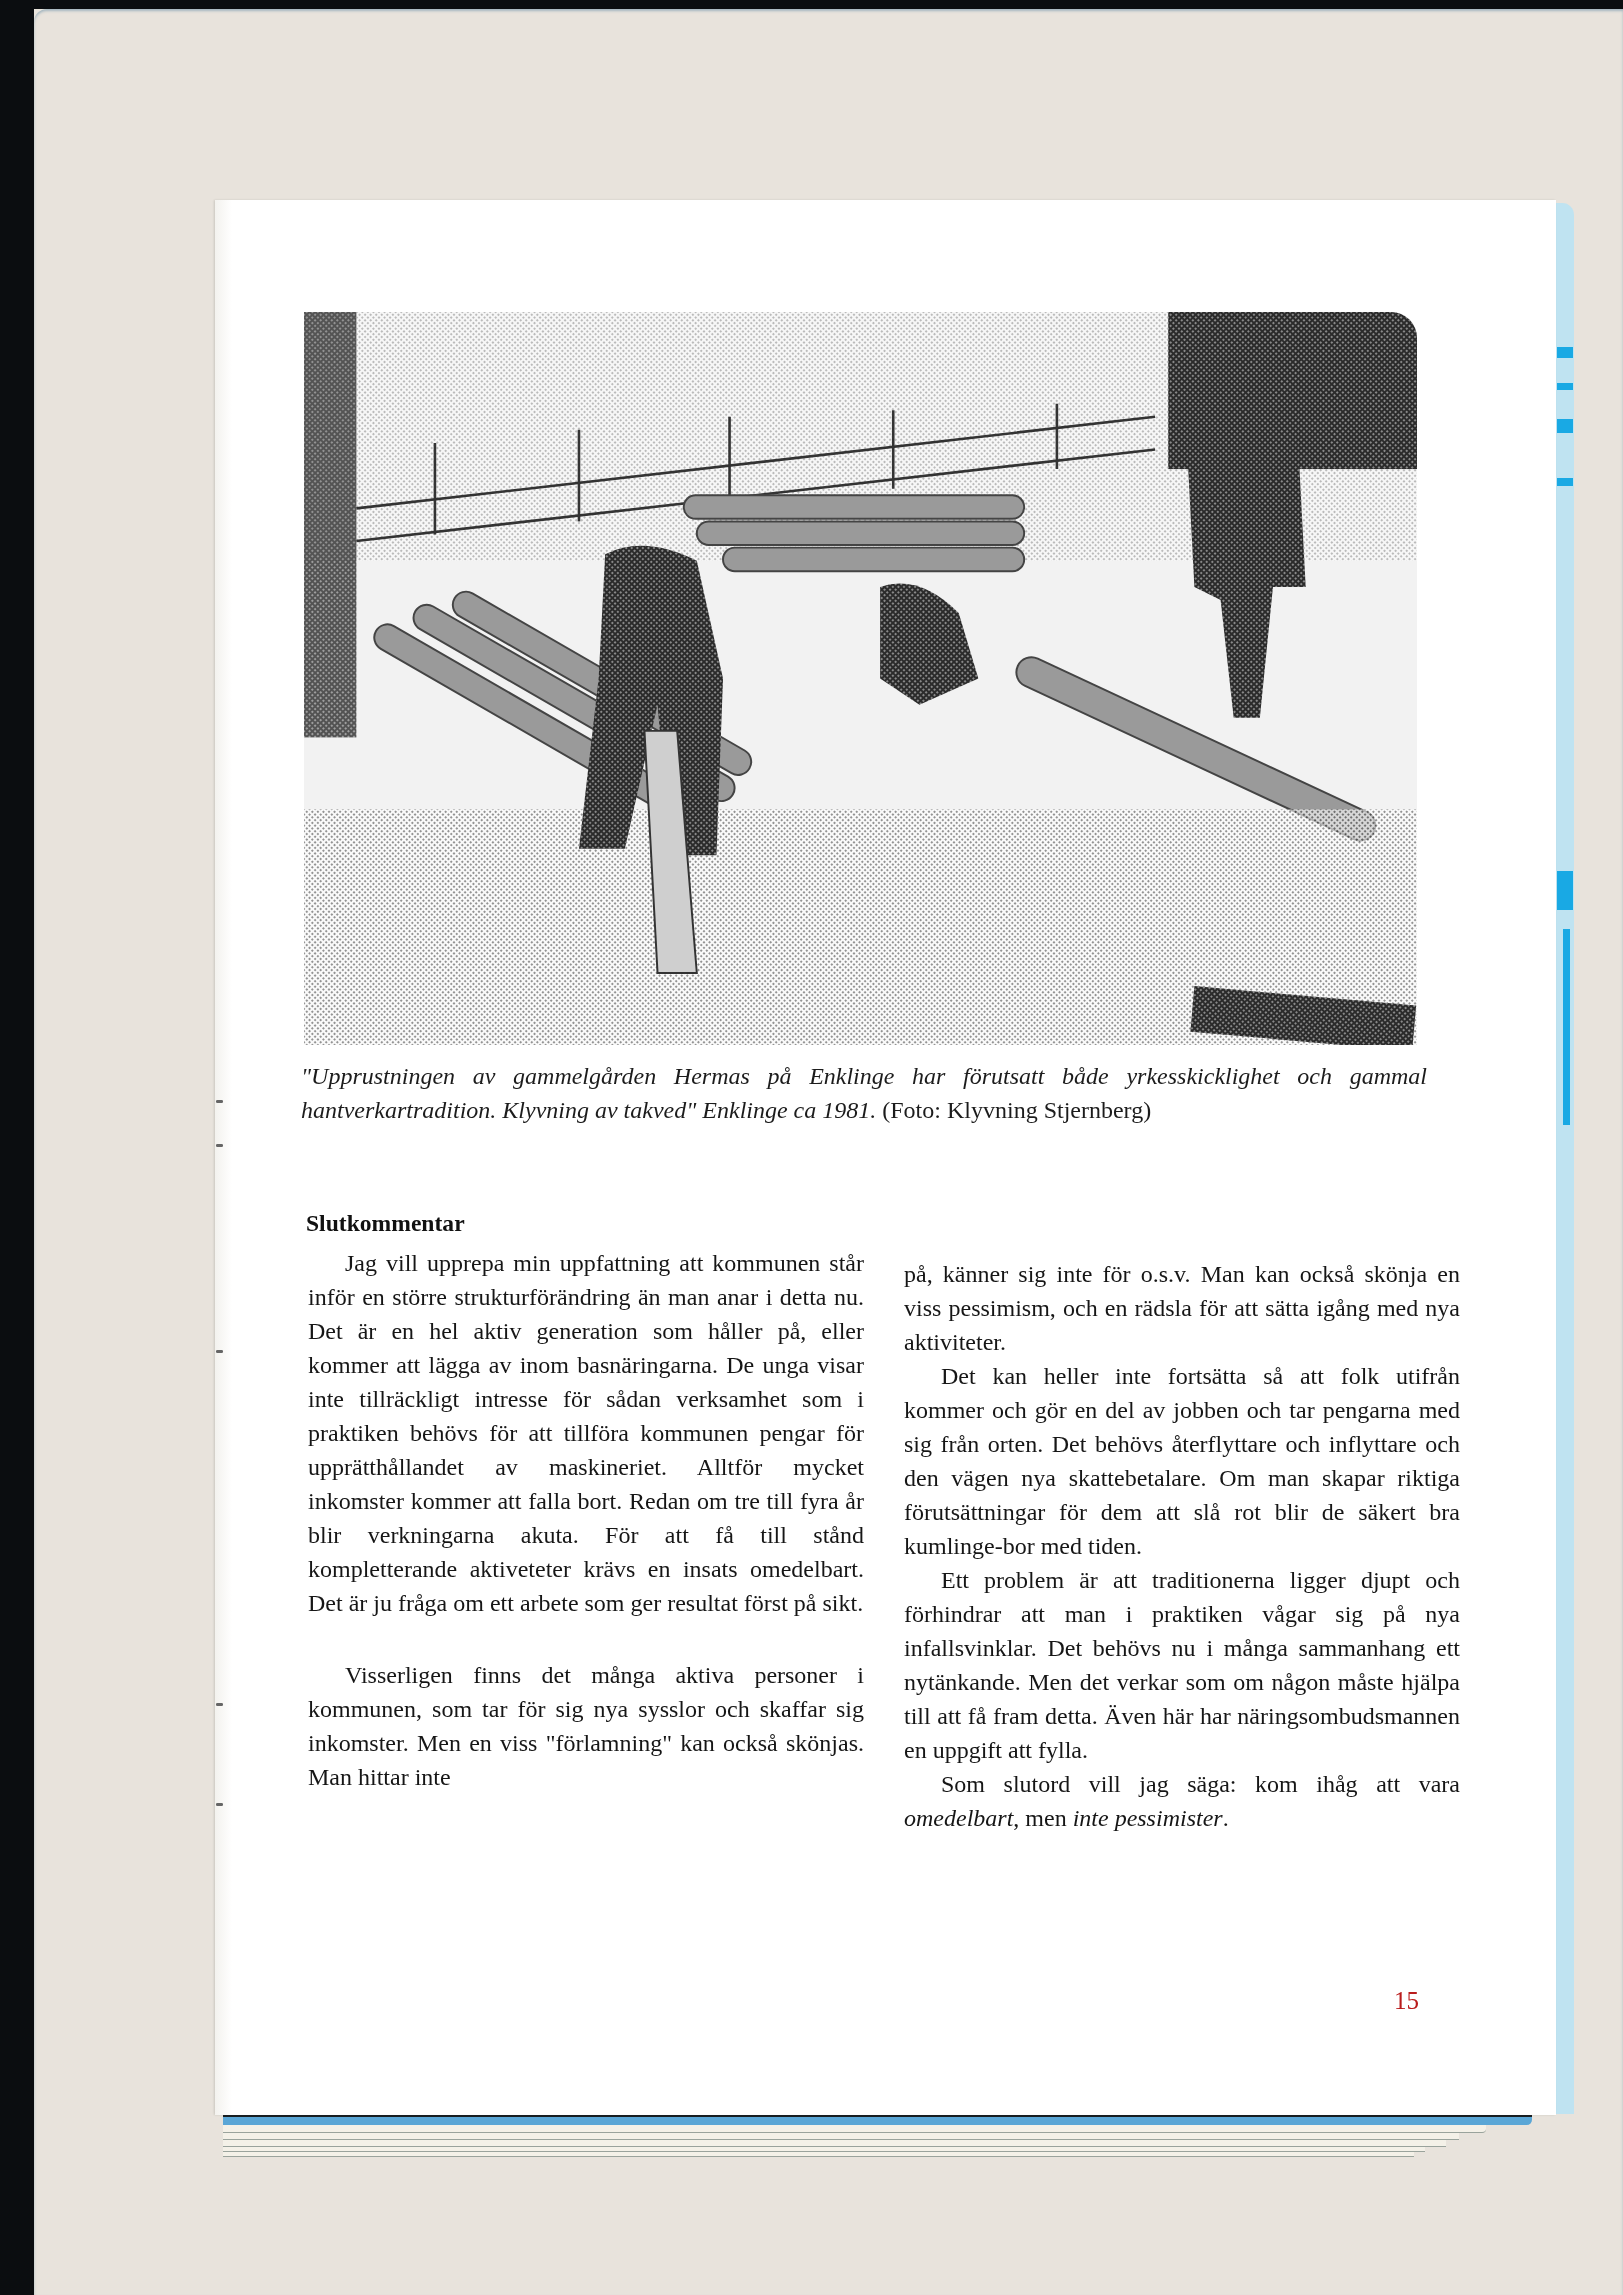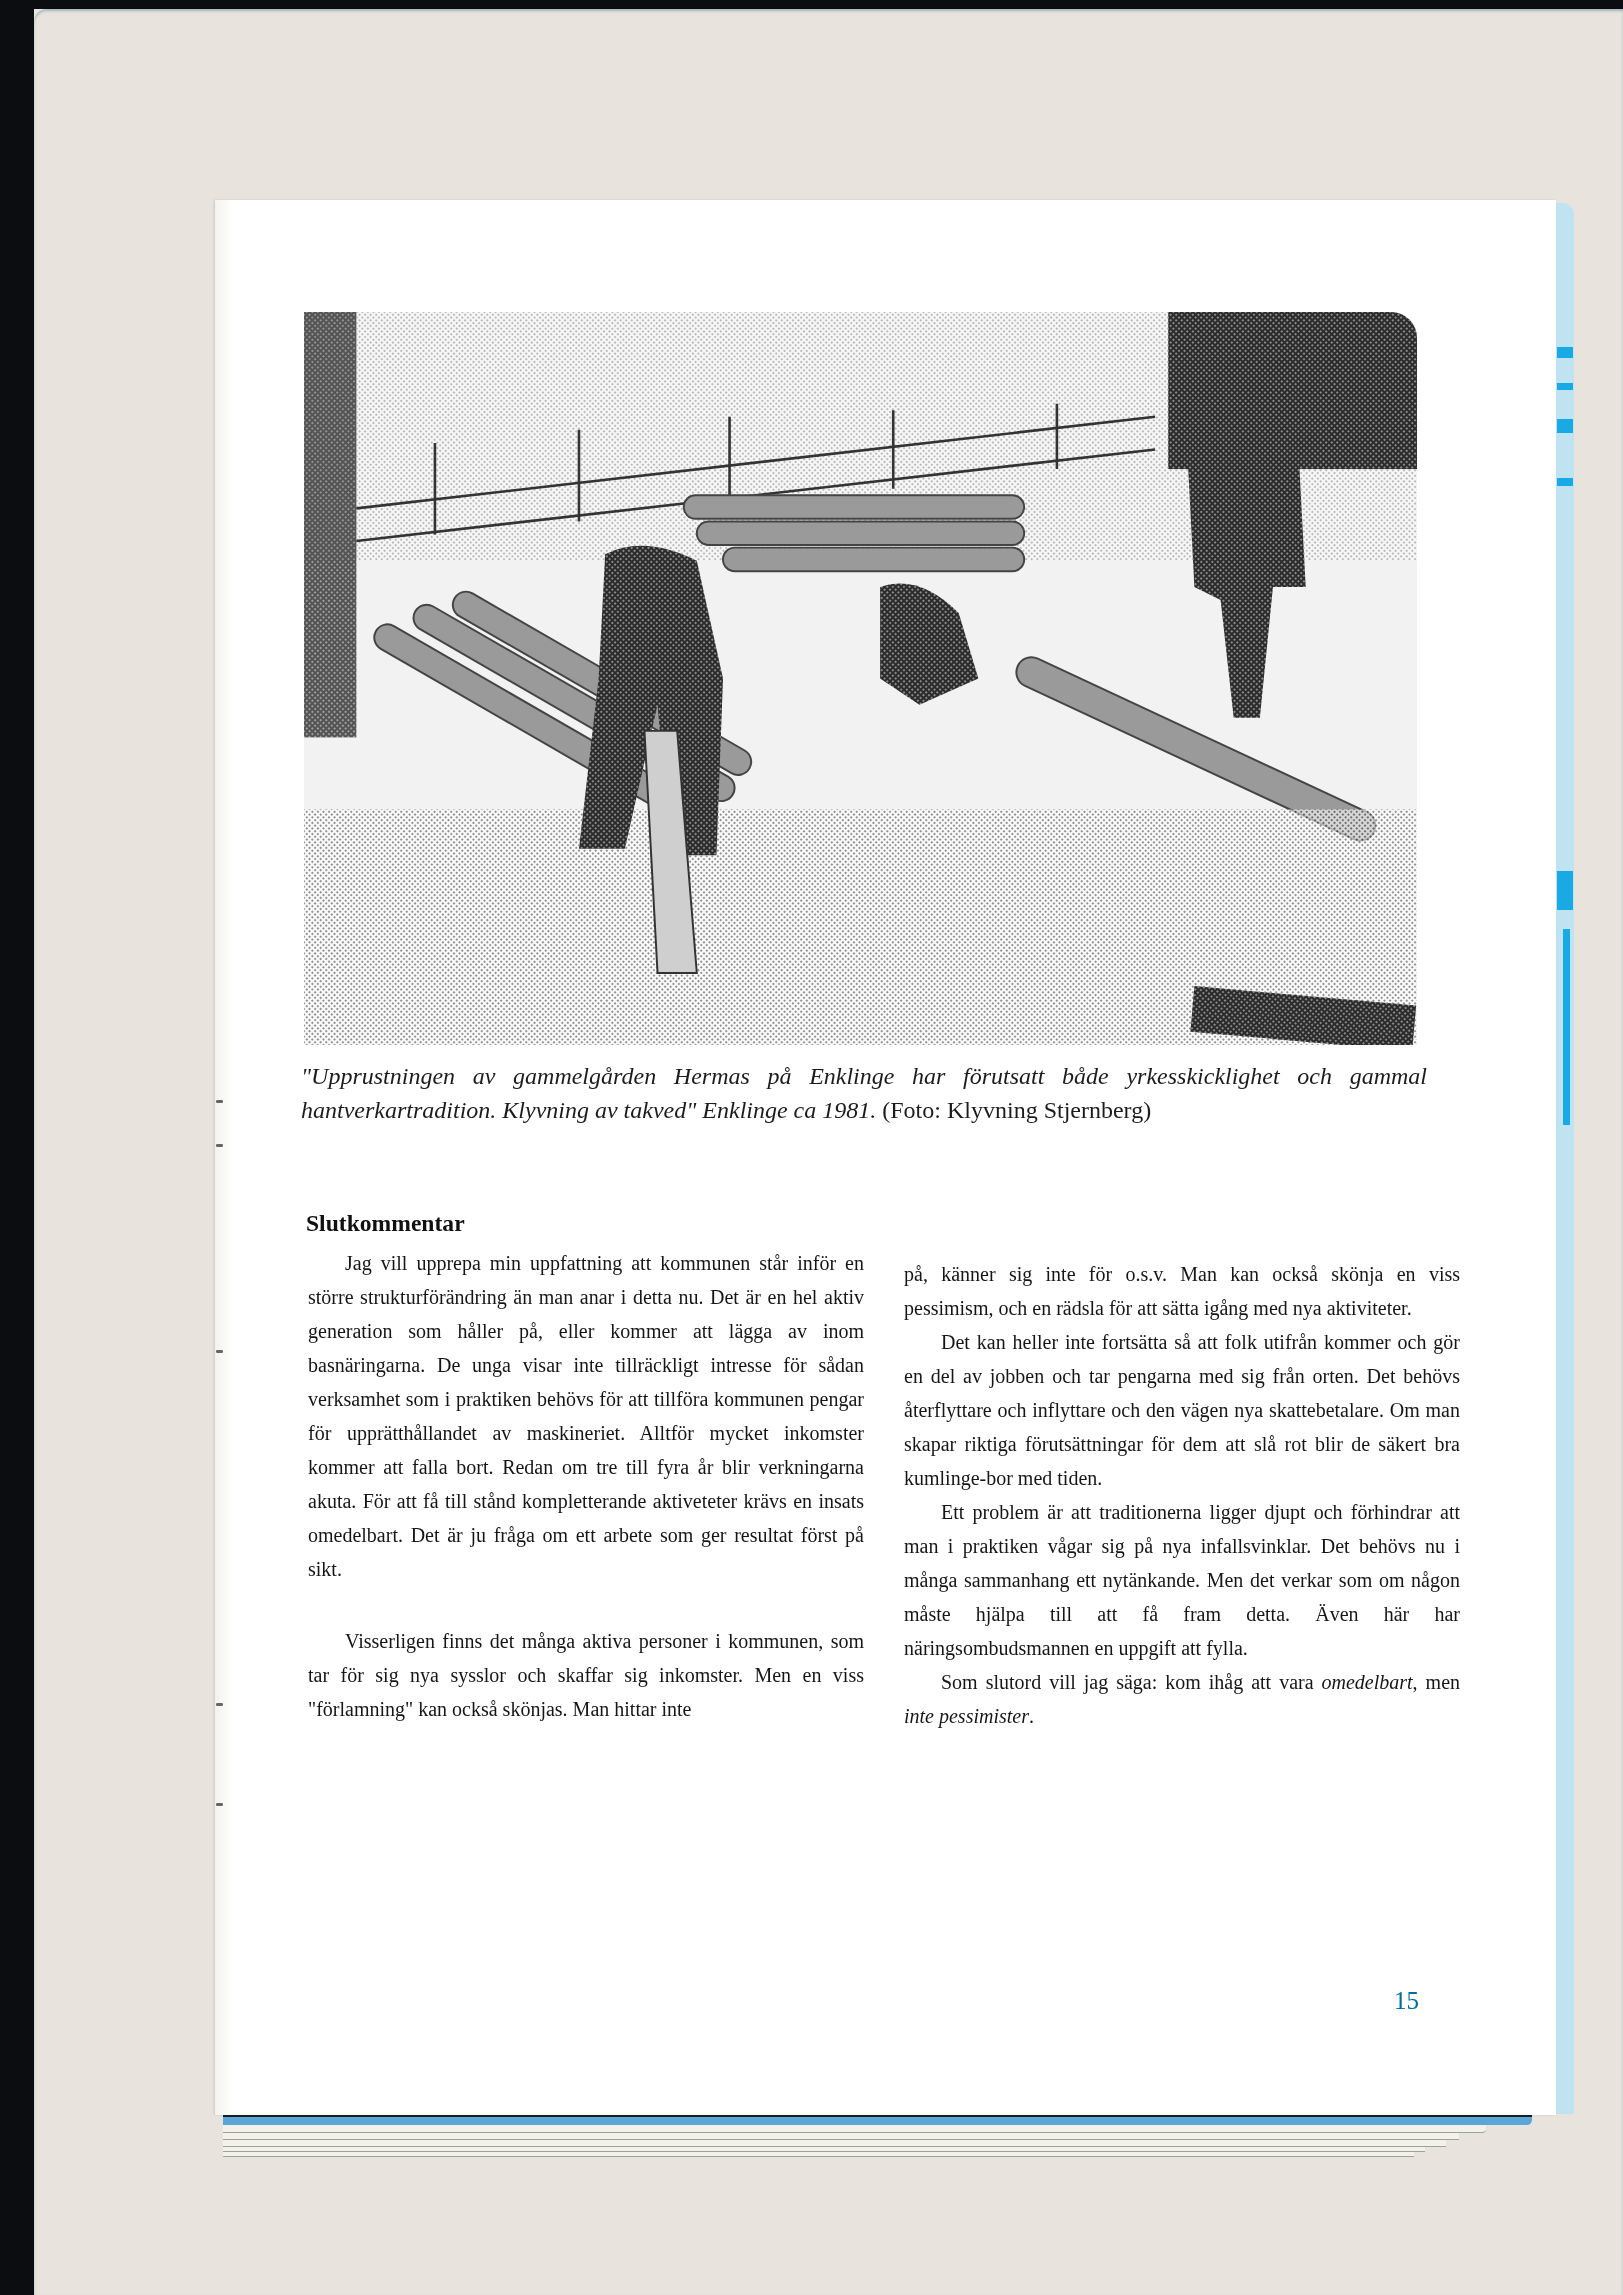--- a/index.html
+++ b/index.html
@@ -55,30 +55,30 @@
       text-align: justify; text-align-last: left;
     }
     .caption .it { font-style: italic; }
 
     .heading {
       position: absolute; left: 306px; top: 1210px;
       font-size: 23.6px; font-weight: bold; color: #111; font-family: Liberation Serif, serif;
     }
     .col {
       position: absolute; top: 1246px; width: 556px;
-      font-size: 20px; line-height: 34px; color: #161616;
+      font-size: 24px; line-height: 34px; color: #161616;
     }
     .col.left { left: 308px; }
     .col.right { left: 904px; top: 1257px; }
     .col p { margin: 0; text-align: justify; text-indent: 37px; }
     .col p.noindent { text-indent: 0; }
     .col p.gap { margin-top: 38px; }
     .col .it { font-style: italic; }
     .page-number {
-      position: absolute; left: 1394px; top: 1987px; font-size: 25px; color: #0369a1;
+      position: absolute; left: 1394px; top: 1987px; font-size: 25px; color: #b91c1c;
     }
   </style>
 </head>
 <body>
 
 <div class="scan-frame-top"></div>
 <div class="scan-frame-left"></div>
 <div class="scan-bed"></div>
 
 <div class="spine-blue"></div>

